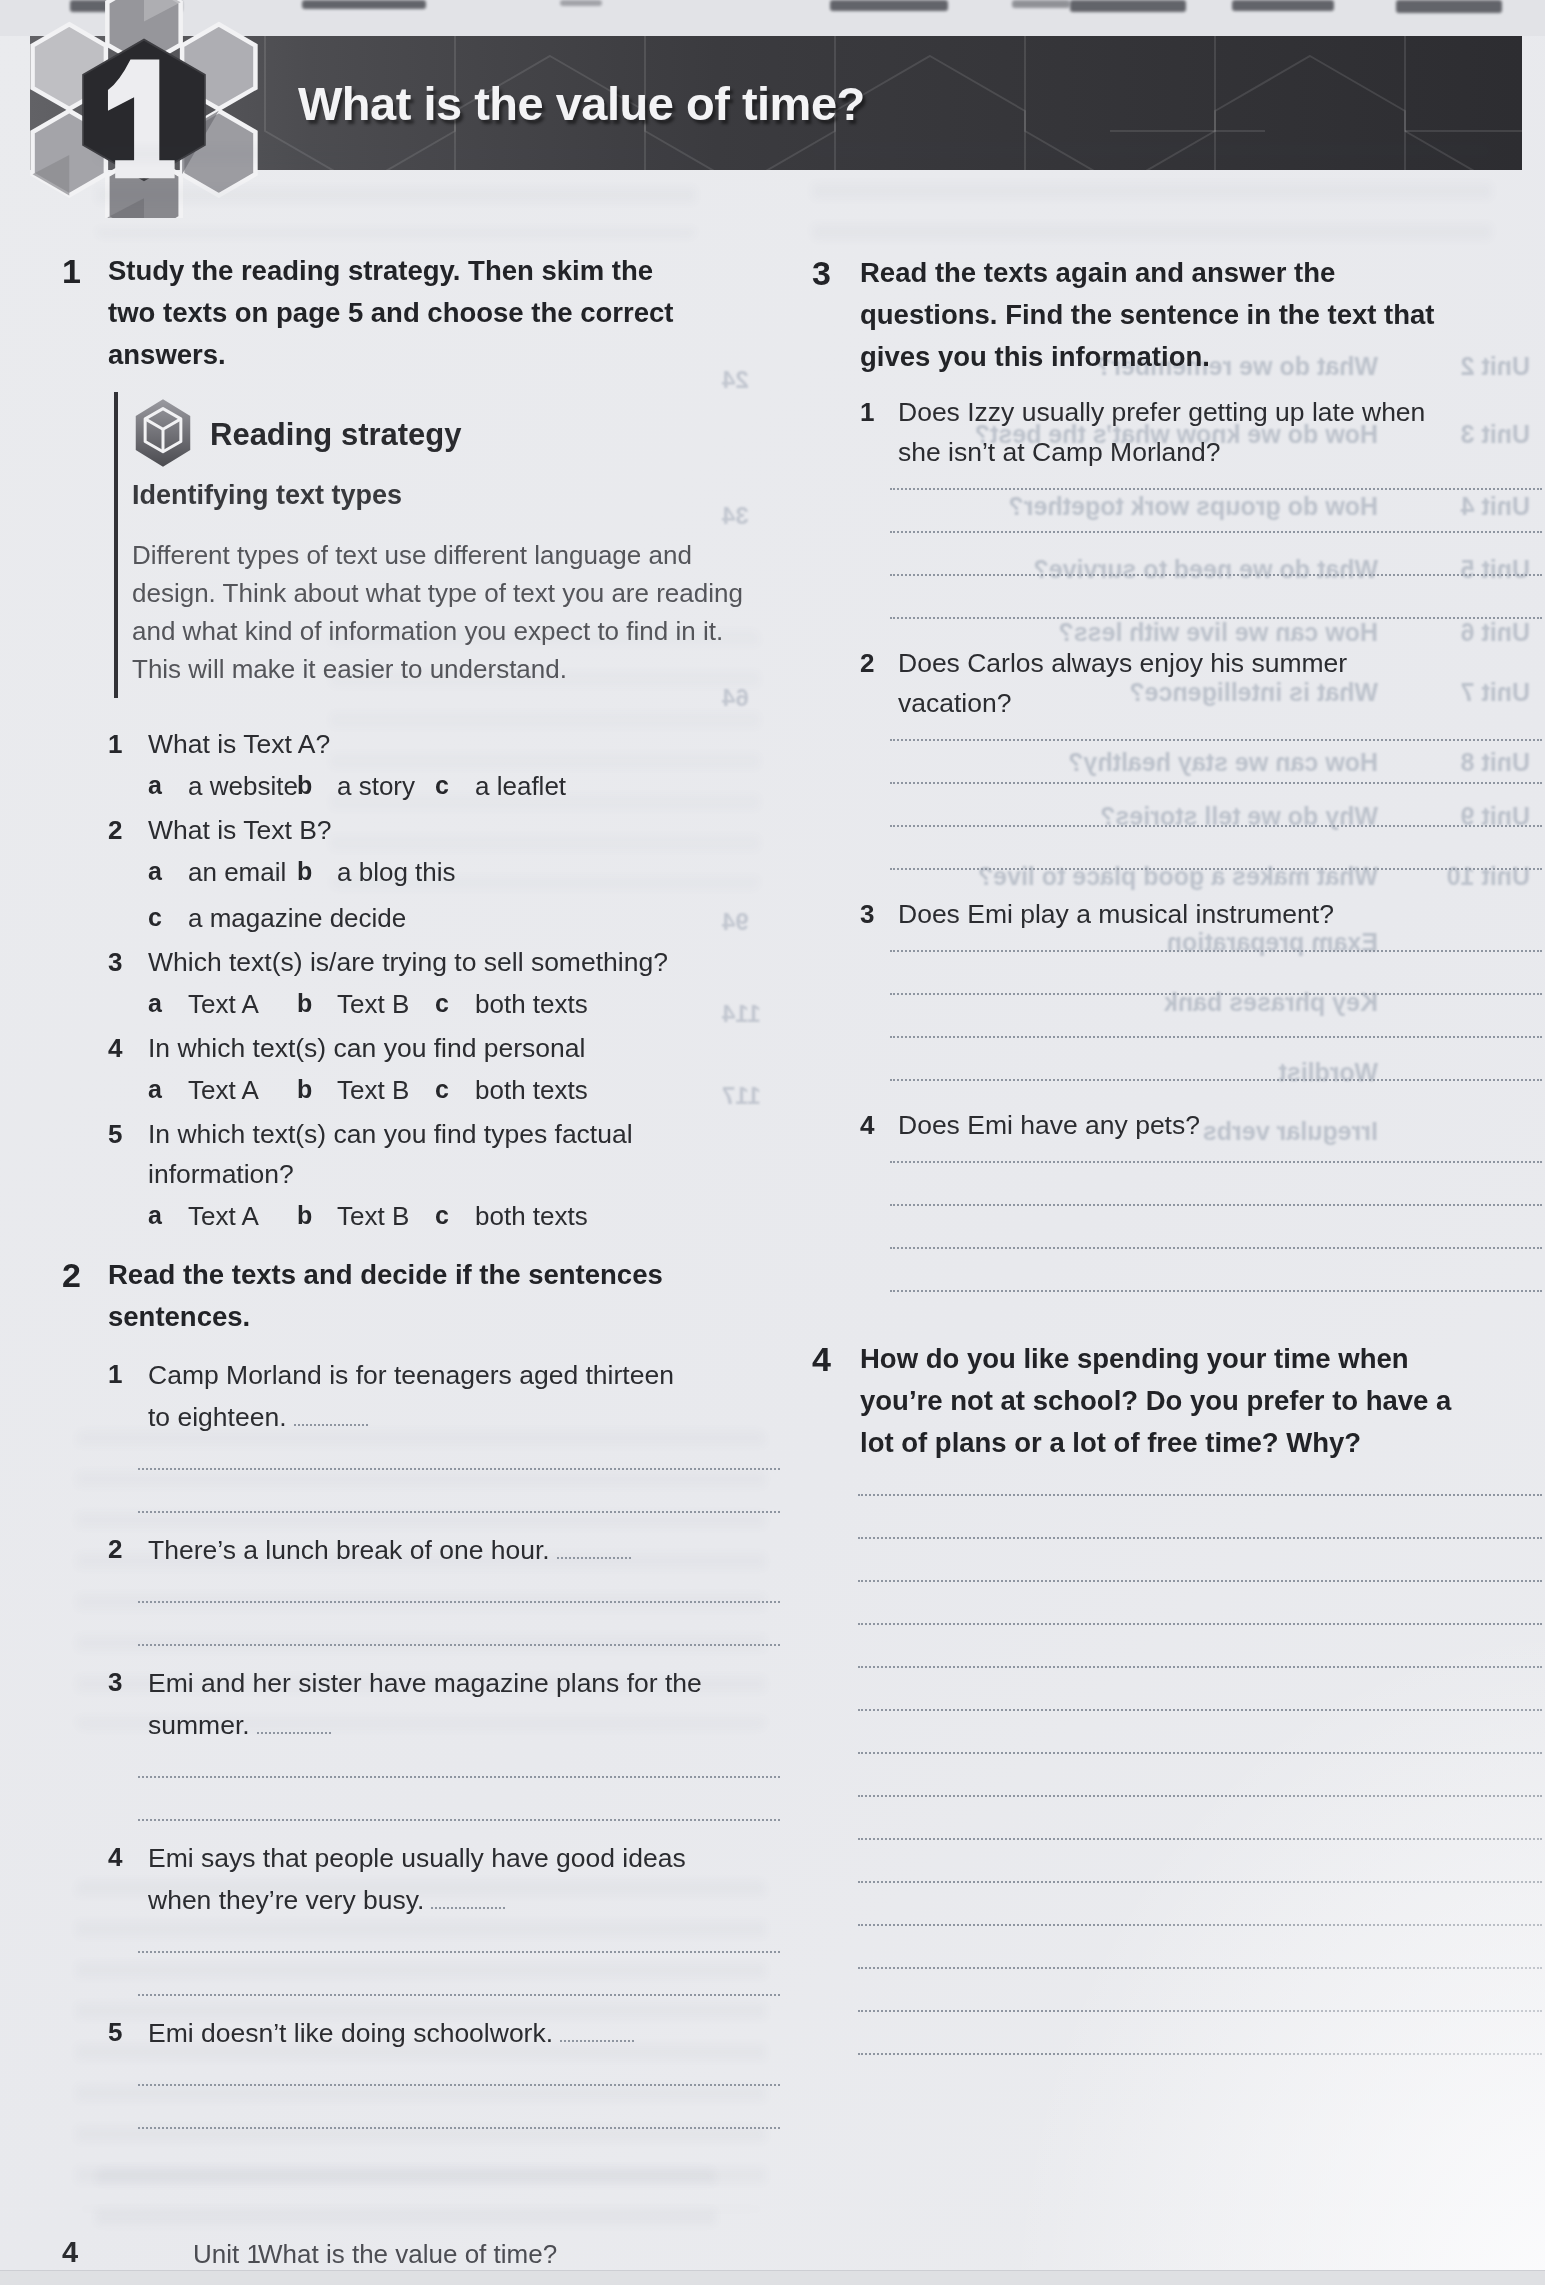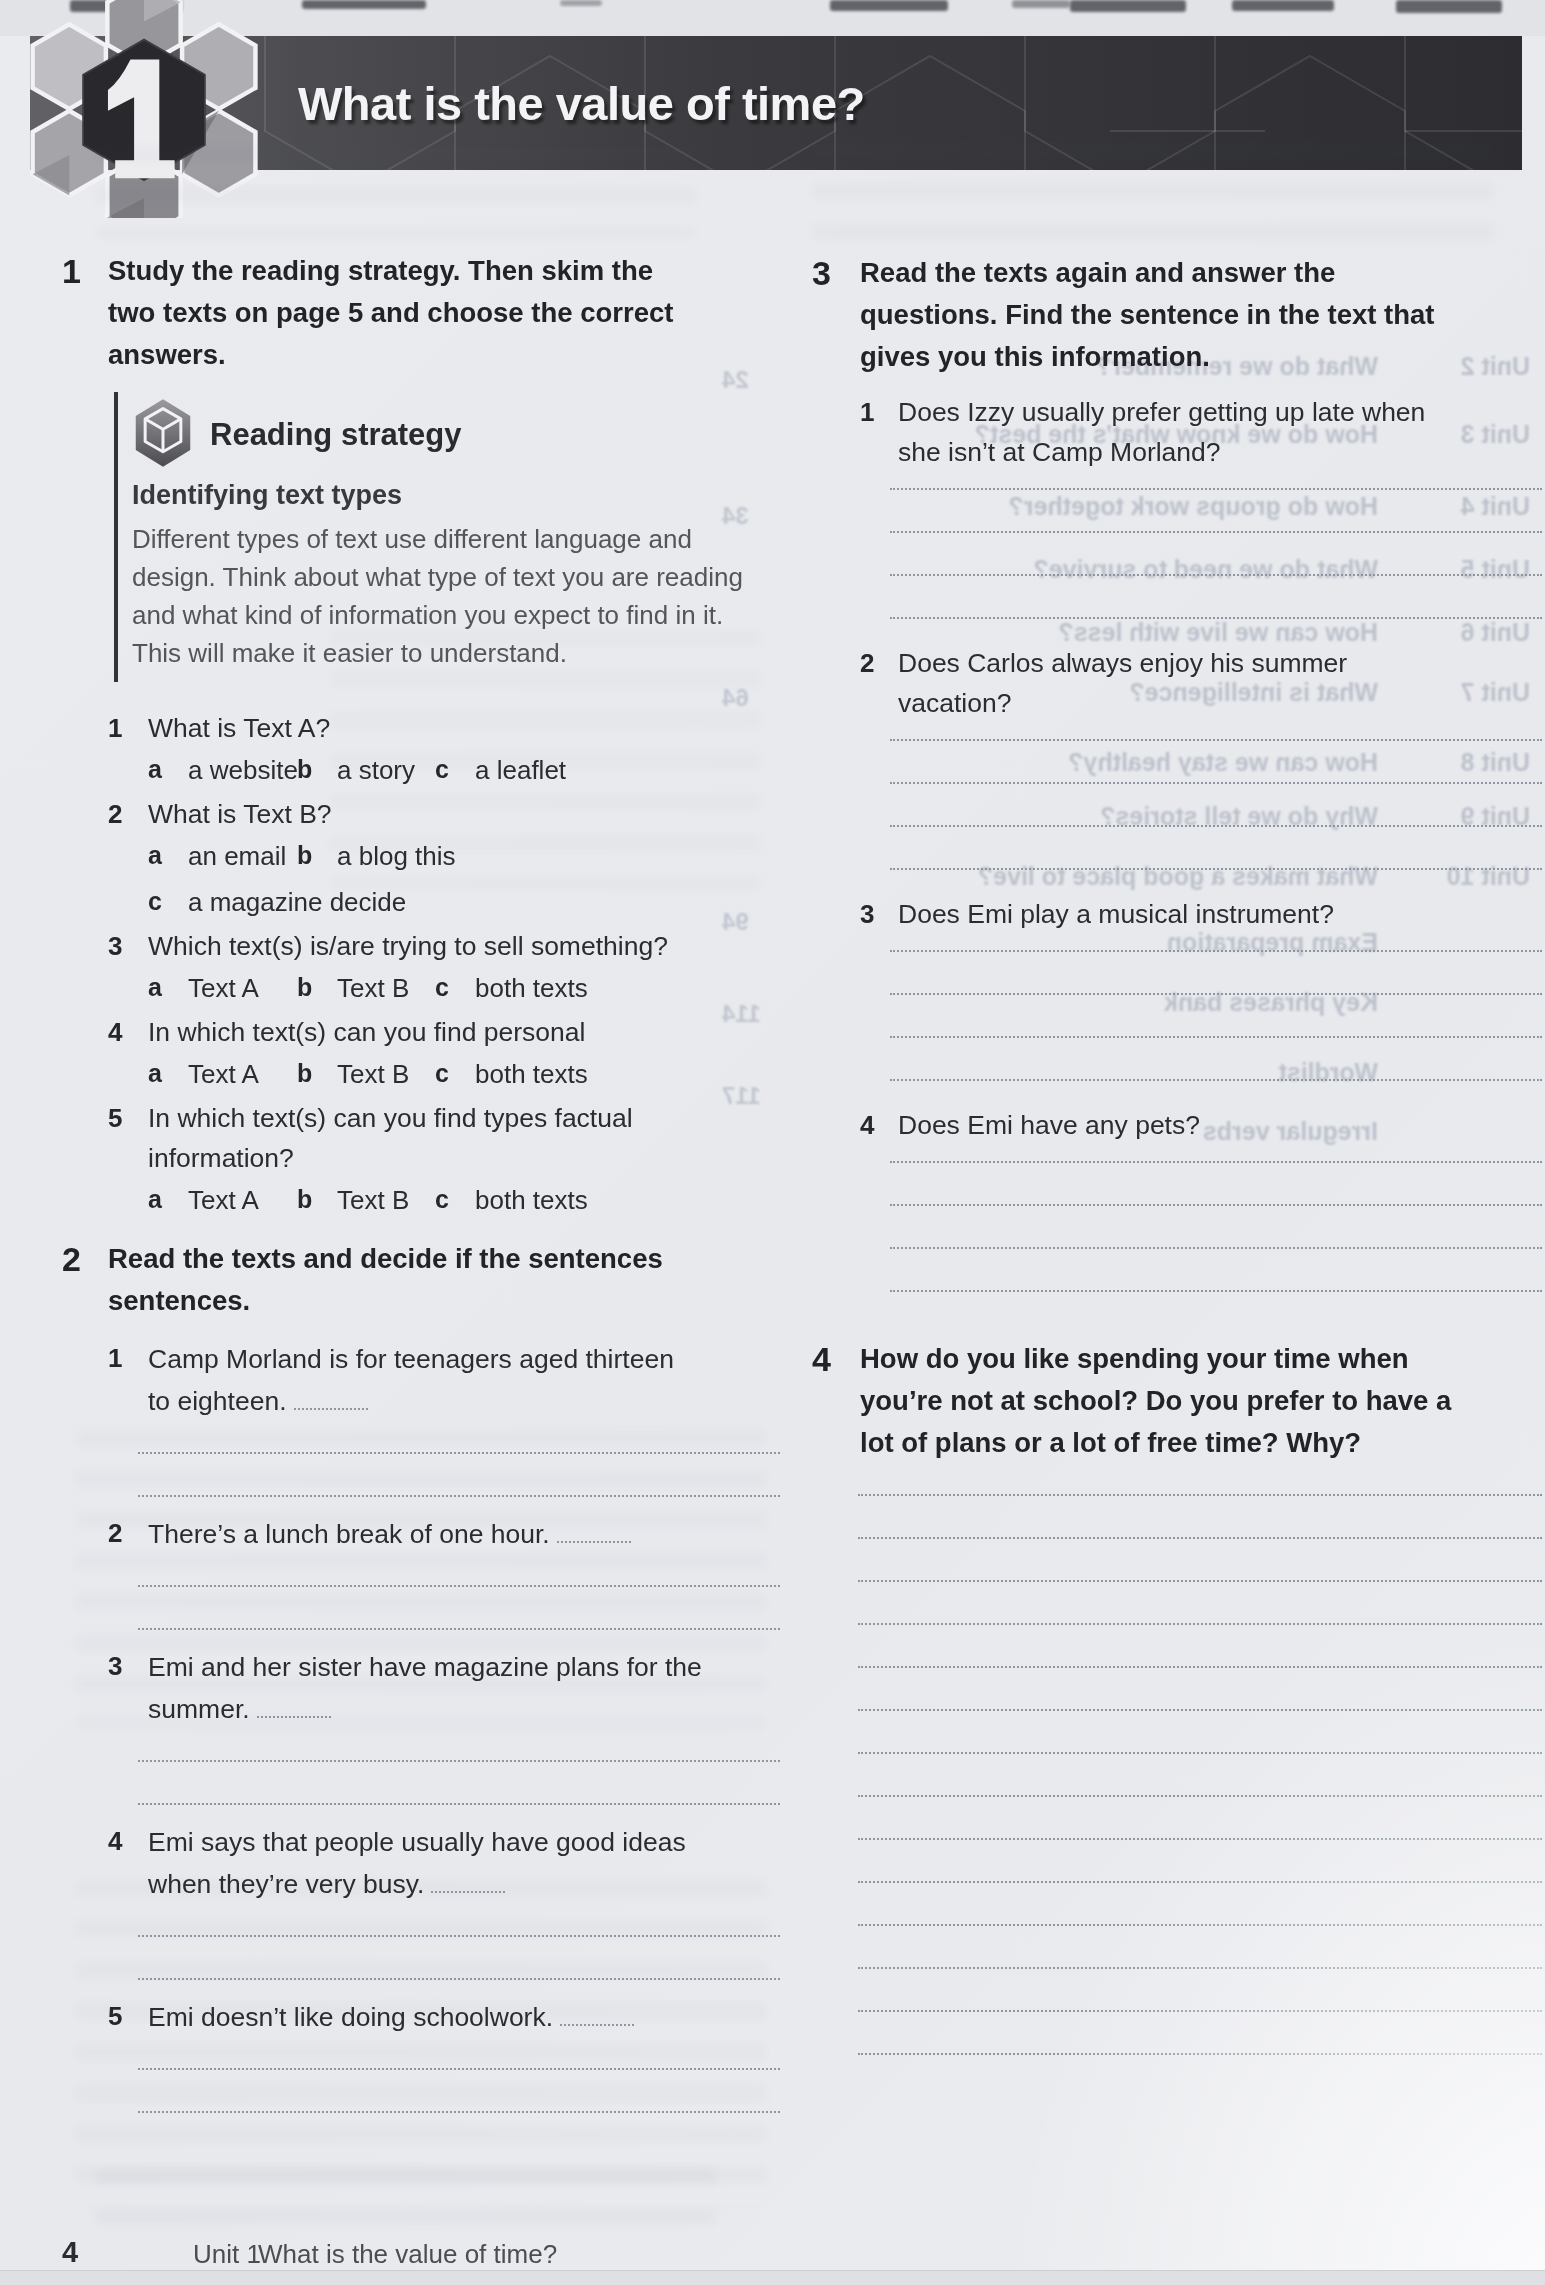--- a/index.html
+++ b/index.html
@@ -31,21 +31,21 @@
 
   .ex{display:grid;grid-template-columns:46px 1fr;}
   .col-right .ex{grid-template-columns:48px 1fr;}
   .exnum{font-weight:bold;font-size:34px;line-height:42px;color:#222327;}
   .instr{font-weight:bold;font-size:27.5px;line-height:42px;color:#222327;}
 
   .strategy{margin:16px 0 0 6px;border-left:4px solid #323237;padding:8px 0 10px 14px;}
   .strat-head{display:flex;align-items:center;gap:16px;height:70px;}
   .strat-title{font-size:31px;font-weight:bold;color:#2a2b2f;}
   .strat-sub{font-size:27px;font-weight:bold;color:#38393d;margin-top:8px;line-height:34px;}
-  .strat-body{margin-top:8px;font-size:26px;line-height:38px;color:#54555a;}
+  .strat-body{margin-top:24px;font-size:26px;line-height:38px;color:#54555a;}
 
   .mcq-list{margin-top:26px;}
   .mcq{display:grid;grid-template-columns:40px 1fr;}
   .qnum{font-weight:bold;font-size:26px;color:#26272b;line-height:40px;}
   .qline{font-size:26.5px;line-height:40px;color:#2b2c30;}
   .optrow{position:relative;height:46px;}
   .opt{position:absolute;top:7px;display:flex;}
   .opt-col0{left:0;}
   .opt-col1{left:149px;}
   .opt-col2{left:287px;}

